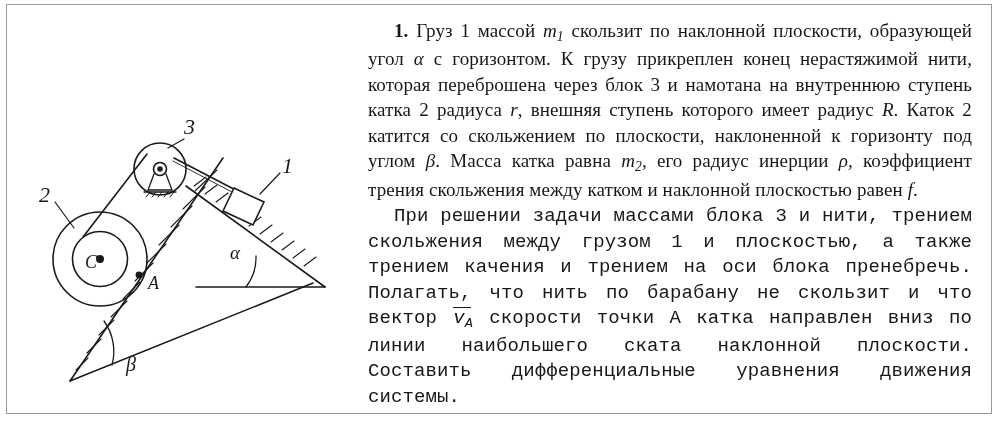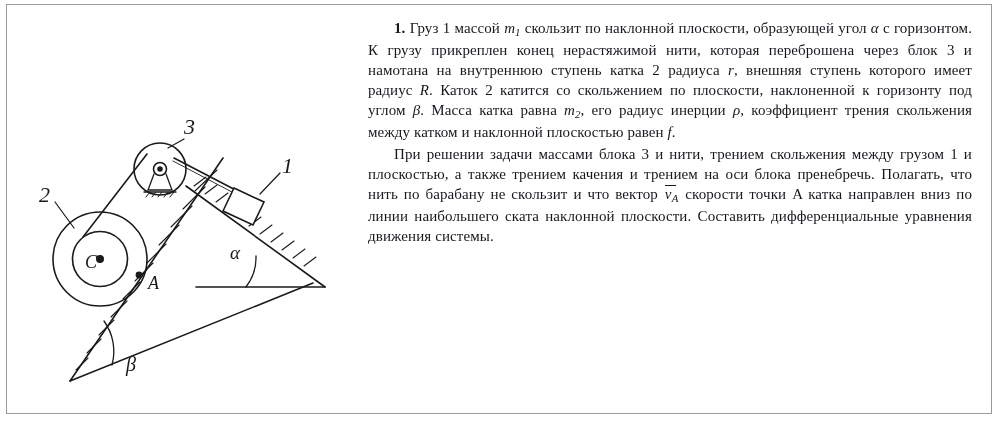--- a/index.html
+++ b/index.html
@@ -37,27 +37,28 @@
   .text-pane {
     position: absolute;
     left: 368px;
     top: 18px;
     width: 604px;
     height: 380px;
   }
   .para {
     margin: 0 0 0 0;
     text-align: justify;
-    font-size: 15px;
+    font-size: 19px;
     line-height: 1.345;
     color: #16181d;
     letter-spacing: 0.1px;
   }
   .para.p2 {
     margin-top: 2px;
+    font-family: Liberation Mono, monospace;
   }
   .indent {
     display: inline-block;
     width: 26px;
   }
   .b {
     font-weight: bold;
   }
   .it {
     font-style: italic;

